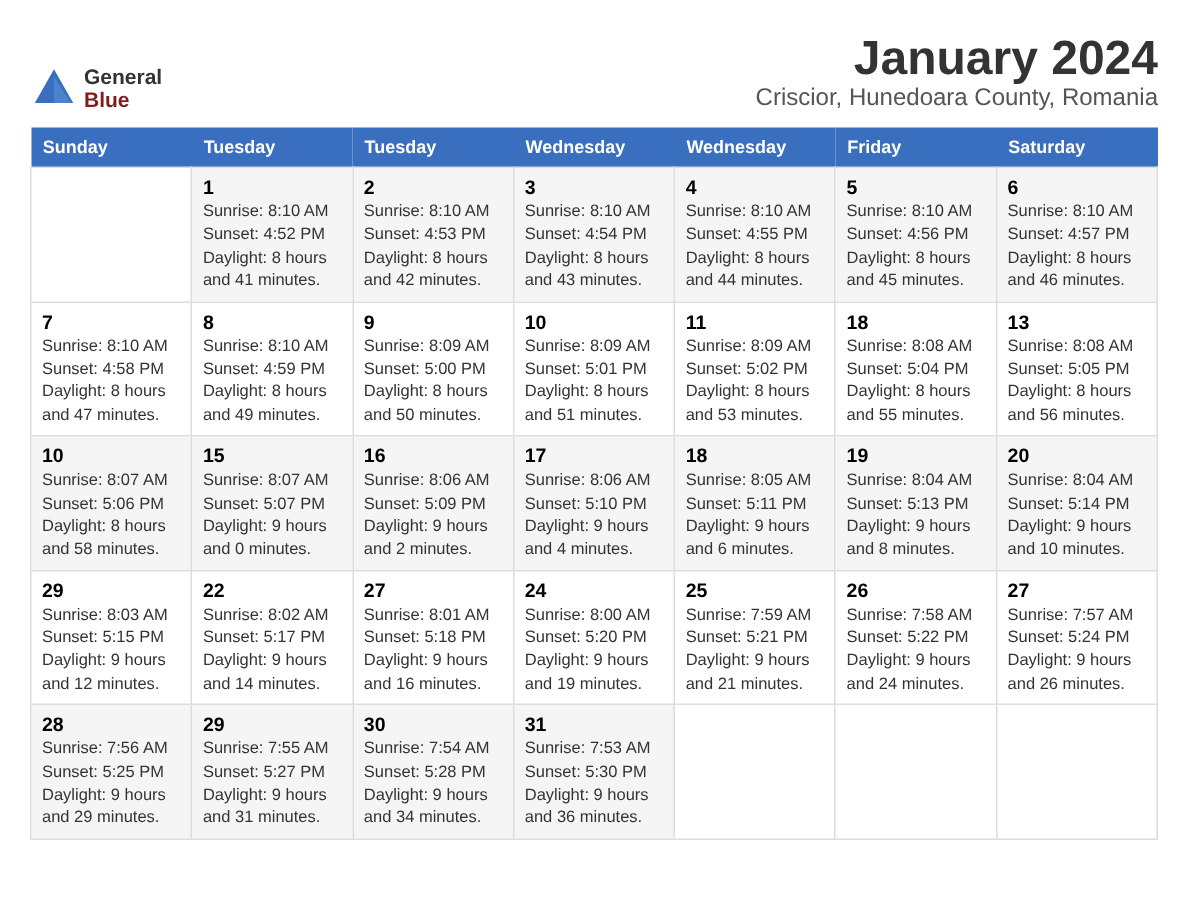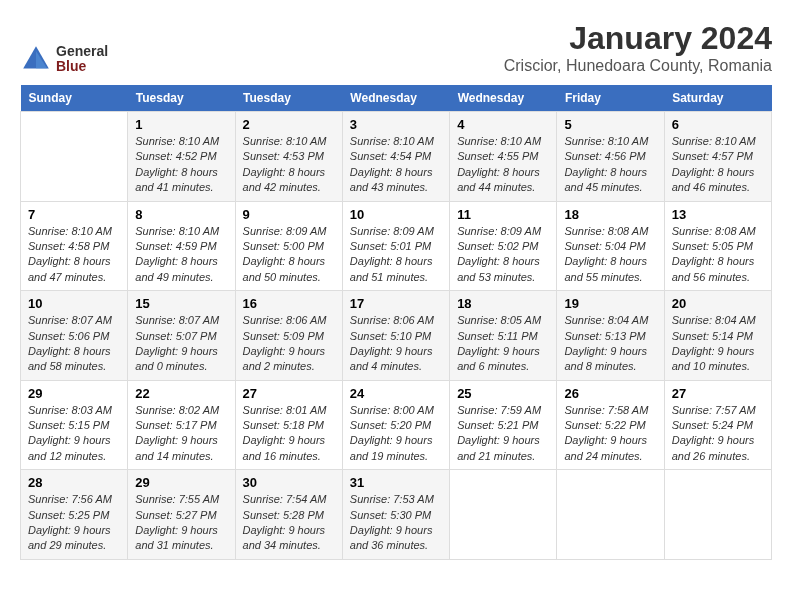--- a/index.html
+++ b/index.html
@@ -82,21 +82,20 @@
     }
     .day-number {
       font-weight: bold;
       font-size: 13px;
       display: block;
       margin-bottom: 2px;
     }
     .day-info {
       color: #333;
       line-height: 1.4;
-      font-style: italic;
     }
     .empty-cell {
       background: #fff;
     }
   </style>
 </head>
 <body>
 
 <div>
   <div class="header-area">

